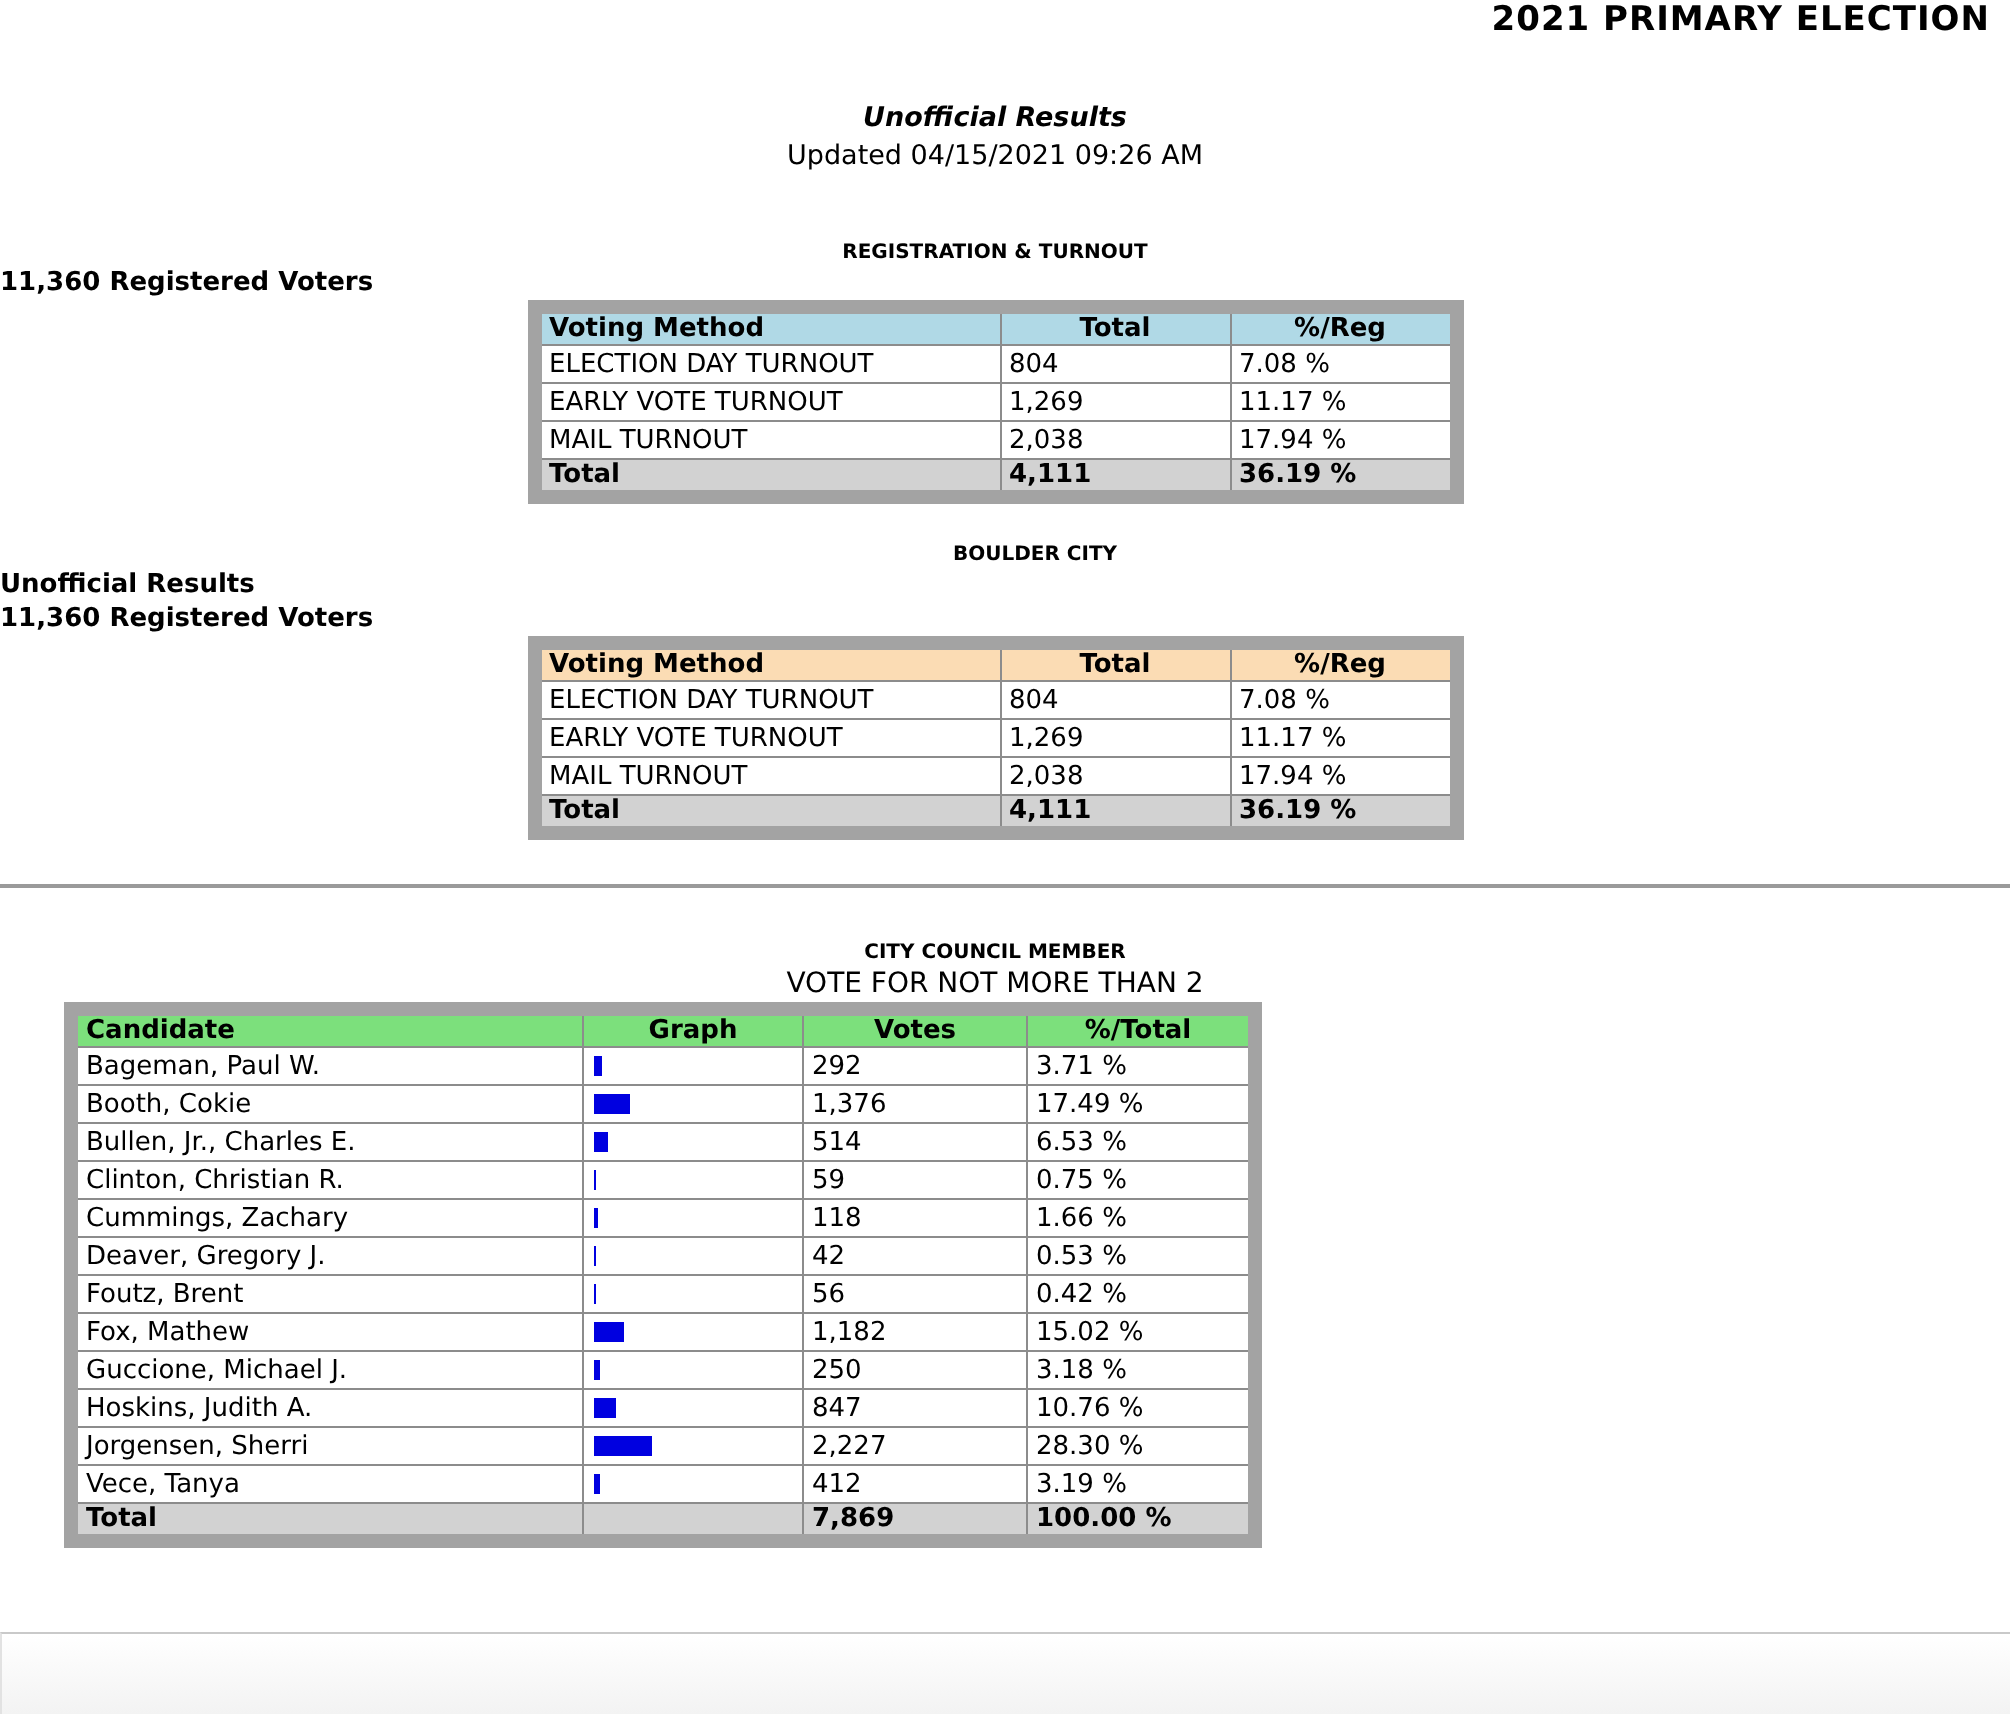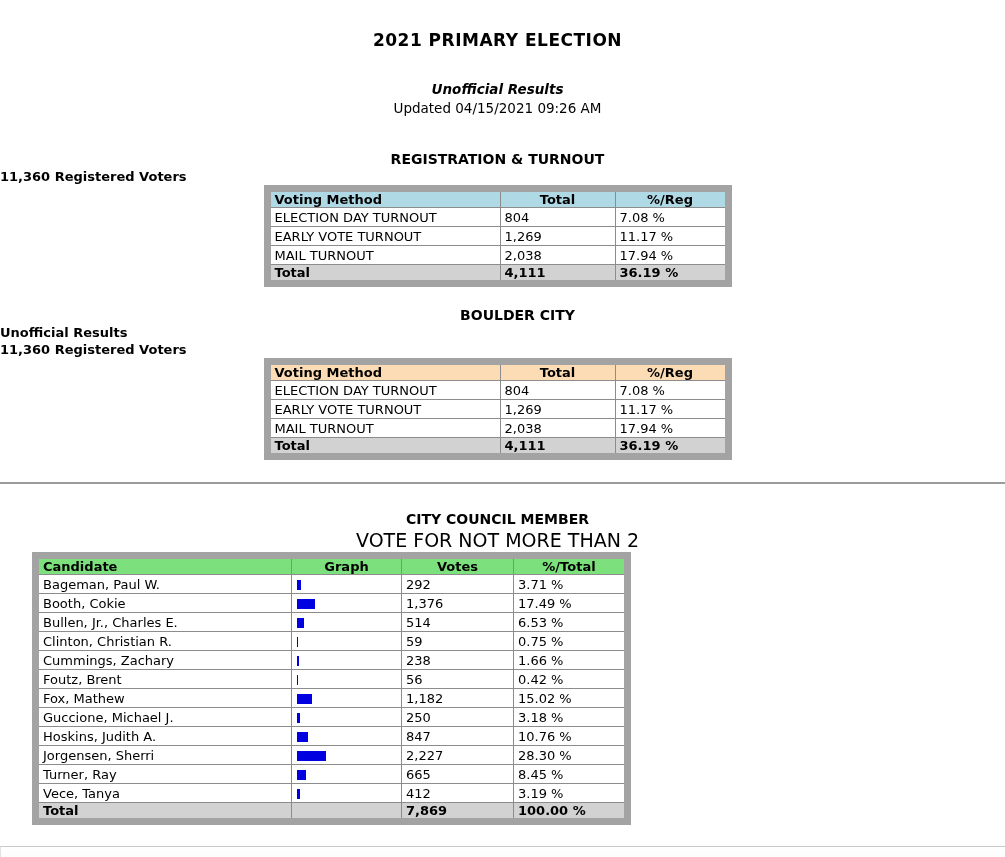--- a/index.html
+++ b/index.html
@@ -7,34 +7,34 @@
   body {
     width: 1005px; height: 857px;
     font-family: "DejaVu Sans", "Liberation Sans", sans-serif;
     color: #000;
     overflow: hidden;
   }
   .page { position: relative; width: 1005px; height: 857px; }
   .content { width: 995px; }
 
   .page-title {
-    margin-top: 30px; text-align: center;
+    text-align: right;
     font-size: 17px; font-weight: bold; letter-spacing: 0.5px;
   }
   .unofficial {
     margin-top: 31px; text-align: center;
     font-size: 13.5px; font-weight: bold; font-style: italic;
   }
   .updated {
     margin-top: 3px; text-align: center; font-size: 13.5px;
   }
 
-  .section-heading { text-align: center; font-weight: bold; font-size: 14px; }
+  .section-heading { text-align: center; font-weight: bold; font-size: 10px; }
   .section-subheading { font-weight: bold; font-size: 13px; margin-top: 2px; }
-  .section-subheading-regular { text-align: center; font-weight: normal; font-size: 19px; margin-top: 2px; }
+  .section-subheading-regular { text-align: center; font-weight: normal; font-size: 14px; margin-top: 2px; }
 
   table {
     border-collapse: collapse;
     margin: 0 auto;
     font-size: 13px;
     table-layout: fixed;
   }
   table, th, td { border: 1px solid #8c8c8c; }
   table { border: 7px solid #a3a3a3; }
   th, td {
@@ -224,22 +224,28 @@
           </tr>
           <tr>
             <td class="left">Clinton, Christian R.</td>
             <td class="left"><span class="bar" style="width: 1px;"></span></td>
             <td class="num">59</td>
             <td class="num">0.75 %</td>
           </tr>
           <tr>
             <td class="left">Cummings, Zachary</td>
             <td class="left"><span class="bar" style="width: 2px;"></span></td>
-            <td class="num">238</td>
+            <td class="num">118</td>
             <td class="num">1.66 %</td>
+          </tr>
+          <tr>
+            <td class="left">Deaver, Gregory J.</td>
+            <td class="left"><span class="bar" style="width: 1px;"></span></td>
+            <td class="num">42</td>
+            <td class="num">0.53 %</td>
           </tr>
           <tr>
             <td class="left">Foutz, Brent</td>
             <td class="left"><span class="bar" style="width: 1px;"></span></td>
             <td class="num">56</td>
             <td class="num">0.42 %</td>
           </tr>
           <tr>
             <td class="left">Fox, Mathew</td>
             <td class="left"><span class="bar" style="width: 15px;"></span></td>
@@ -256,26 +262,20 @@
             <td class="left">Hoskins, Judith A.</td>
             <td class="left"><span class="bar" style="width: 11px;"></span></td>
             <td class="num">847</td>
             <td class="num">10.76 %</td>
           </tr>
           <tr>
             <td class="left">Jorgensen, Sherri</td>
             <td class="left"><span class="bar" style="width: 29px;"></span></td>
             <td class="num">2,227</td>
             <td class="num">28.30 %</td>
-          </tr>
-          <tr>
-            <td class="left">Turner, Ray</td>
-            <td class="left"><span class="bar" style="width: 9px;"></span></td>
-            <td class="num">665</td>
-            <td class="num">8.45 %</td>
           </tr>
           <tr>
             <td class="left">Vece, Tanya</td>
             <td class="left"><span class="bar" style="width: 3px;"></span></td>
             <td class="num">412</td>
             <td class="num">3.19 %</td>
           </tr>
         </tbody>
       <tbody>
         <tr class="total-row">

